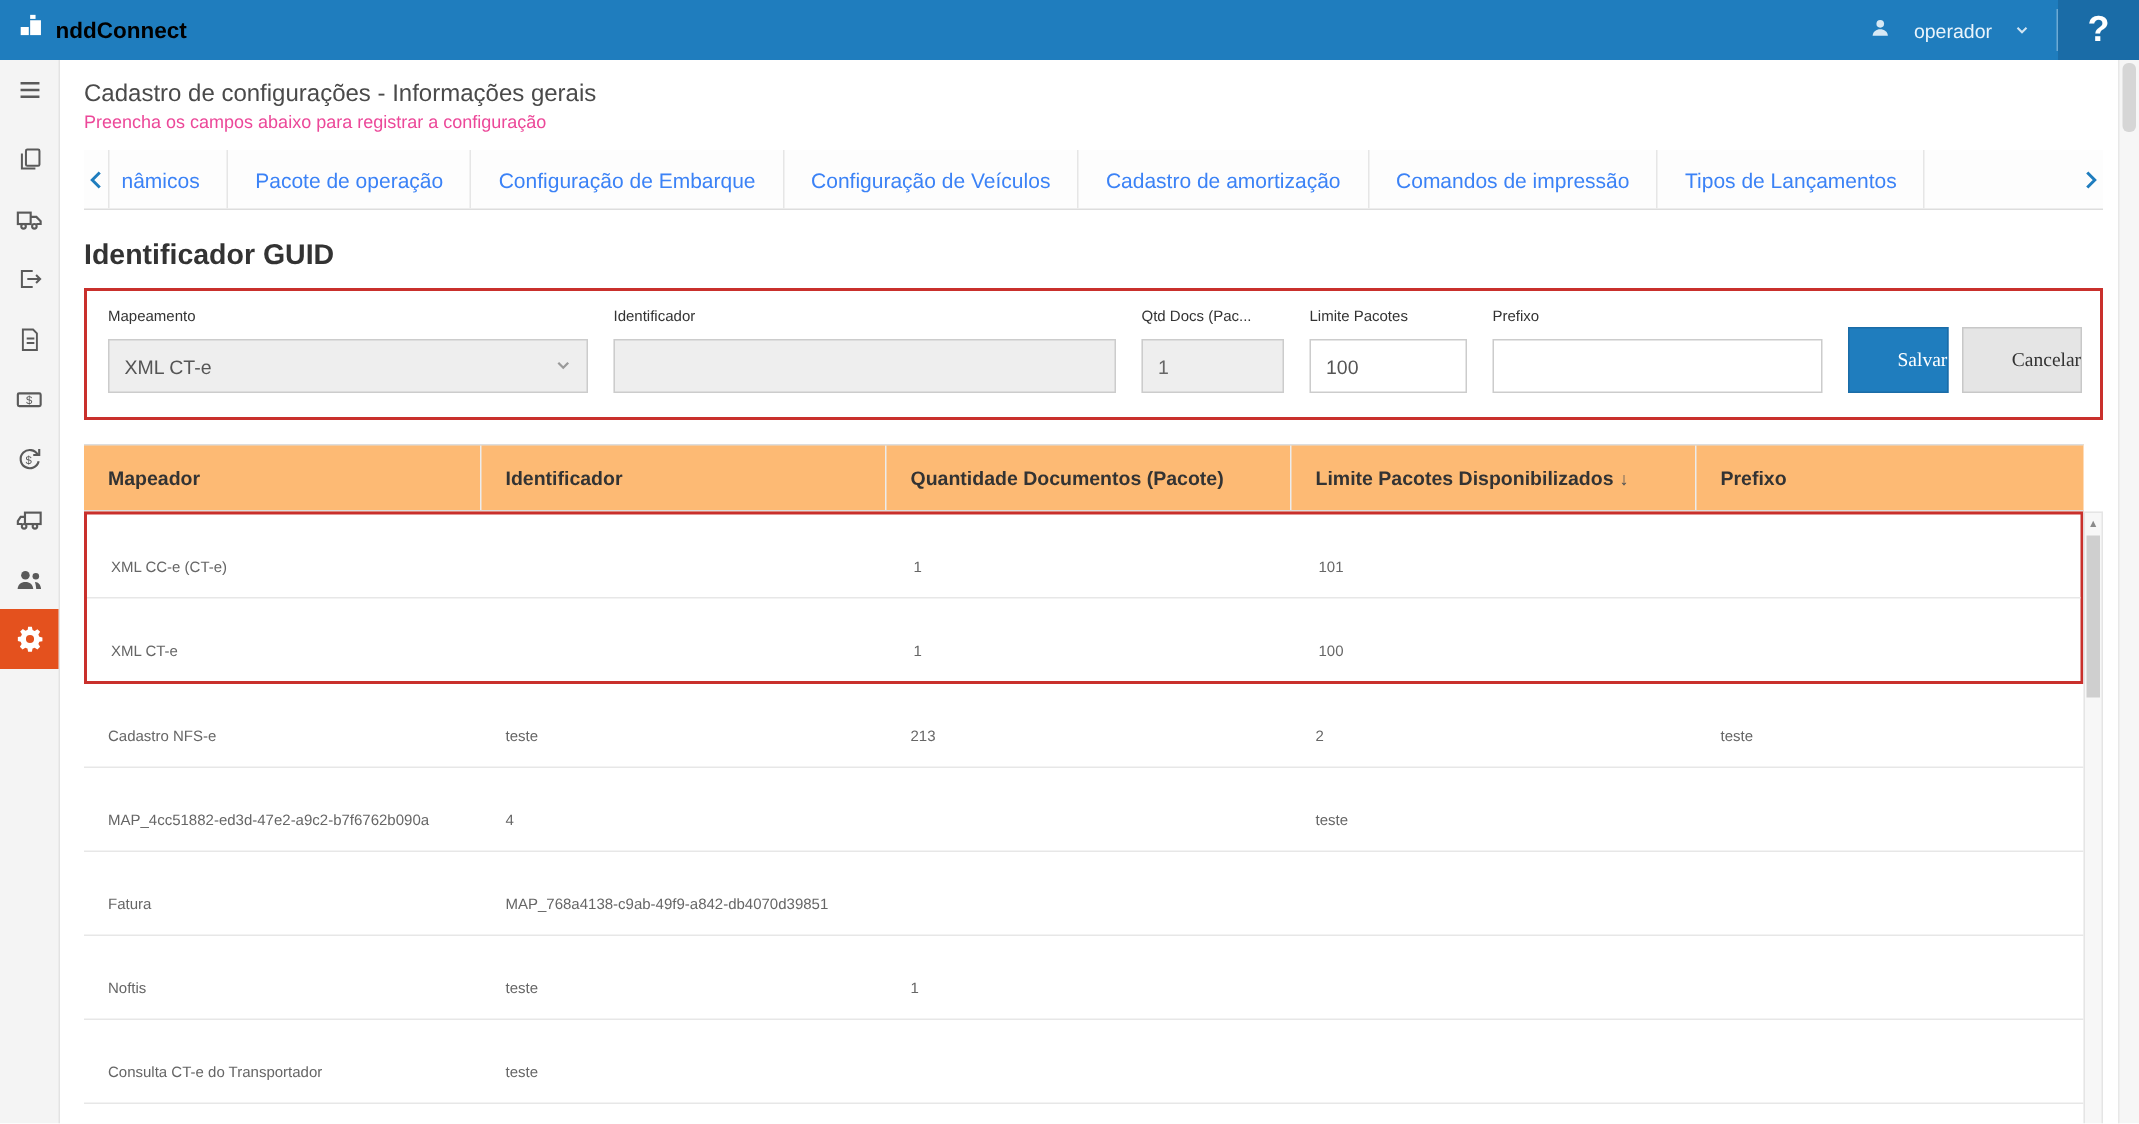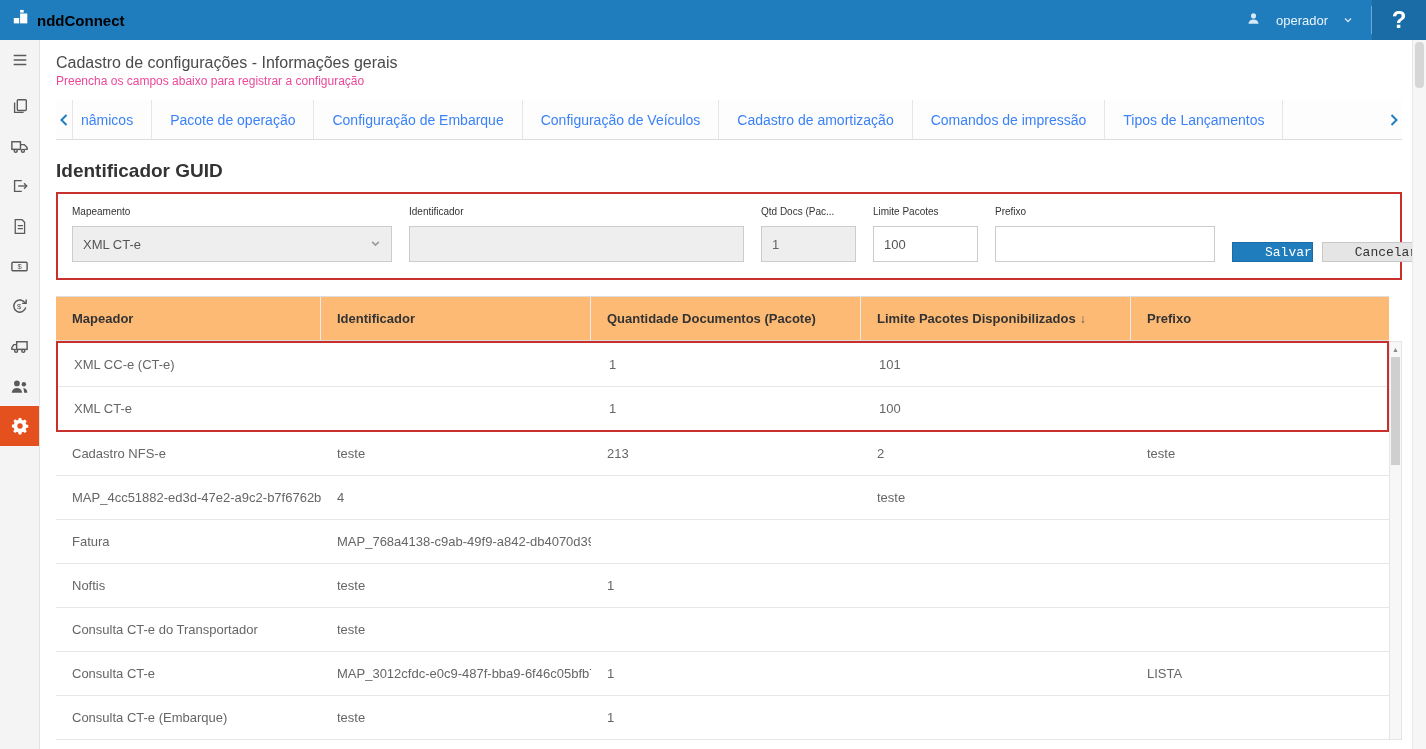--- a/index.html
+++ b/index.html
@@ -49,34 +49,34 @@
   .form-row { display:flex; align-items:flex-end; gap:17px; }
   .field { display:flex; flex-direction:column; }
   .field label { font-size:10px; font-weight:normal; color:#333; margin-bottom:9px; }
   .control { height:36px; border:1px solid #ccc; font-size:13px; color:#555; }
   .select { width:320px; background:#eee; display:flex; align-items:center; justify-content:space-between;
     padding:0 10px; cursor:pointer; }
   .select .chev { color:#999; }
   input.control { padding:0 10px; background:#fff; outline:none; font-family:inherit; }
   input.control.disabled { background:#eee; color:#666; }
   .w-ident { width:335px; } .w-qtd { width:95px; } .w-lim { width:105px; } .w-pref { width:220px; }
-  .btn { height:20px; width:100px; font-size:13px; border:1px solid transparent; cursor:pointer; font-family:Liberation Mono, monospace;padding-left:32px; }
+  .btn { height:44px; width:100px; font-size:13px; border:1px solid transparent; cursor:pointer; font-family:Liberation Serif, serif;padding-left:32px; }
   .btn-primary { background:#1f7dbe; color:#fff; border-color:#1a6ca7; }
   .btn-secondary { background:#e5e5e5; color:#333; border-color:#c8c8c8; margin-left:-8px; }
 
   
   .table-wrap { margin-top:16px; position:relative; padding-right:13px; }
   .t-grid { display:grid; grid-template-columns:265px 270px 270px 270px 1fr; }
   .t-header { background:#fdba74; border-top:1px solid #ddd; border-bottom:1px solid #ddd; }
   .t-header .hcell { padding:14px 10px 14px 16px; font-size:13px; font-weight:bold; color:#333;
     border-right:1px solid #ececec; cursor:pointer; white-space:nowrap; }
   .t-header .hcell:last-child { border-right:none; }
   .sort-arrow { font-weight:normal; color:#555; margin-left:4px; font-size:12px; }
   .t-row { border-bottom:1px solid #e7e7e7; cursor:pointer; }
-  .t-row .cell { padding:14px 10px 14px 16px; font-size:13px; color:#666; white-space:nowrap; overflow:hidden; }
+  .t-row .cell { padding:30px 10px 14px 16px; font-size:10px; color:#666; white-space:nowrap; overflow:hidden; }
   .row-group-annotated { border:2px solid #c9302c; }
   .row-group-annotated .t-row:last-child { border-bottom:none; }
 
   .table-scrollbar { position:absolute; top:45px; right:0; bottom:0; width:13px;
     background:#f7f7f7; border:1px solid #e5e5e5; }
   .scroll-up { height:14px; display:flex; align-items:center; justify-content:center;
     color:#8a8a8a; font-size:7px; cursor:pointer; }
   .scroll-thumb { margin:1px; height:108px; background:#cfcfcf; cursor:grab; }
 </style>
 </head>

